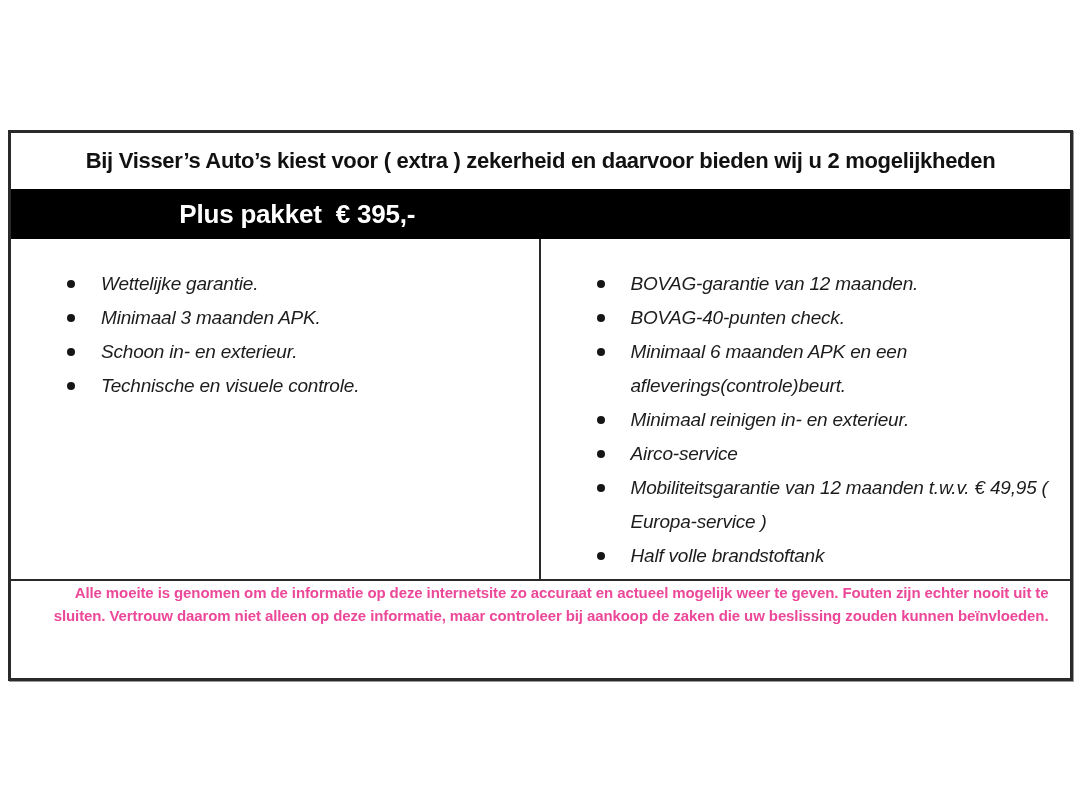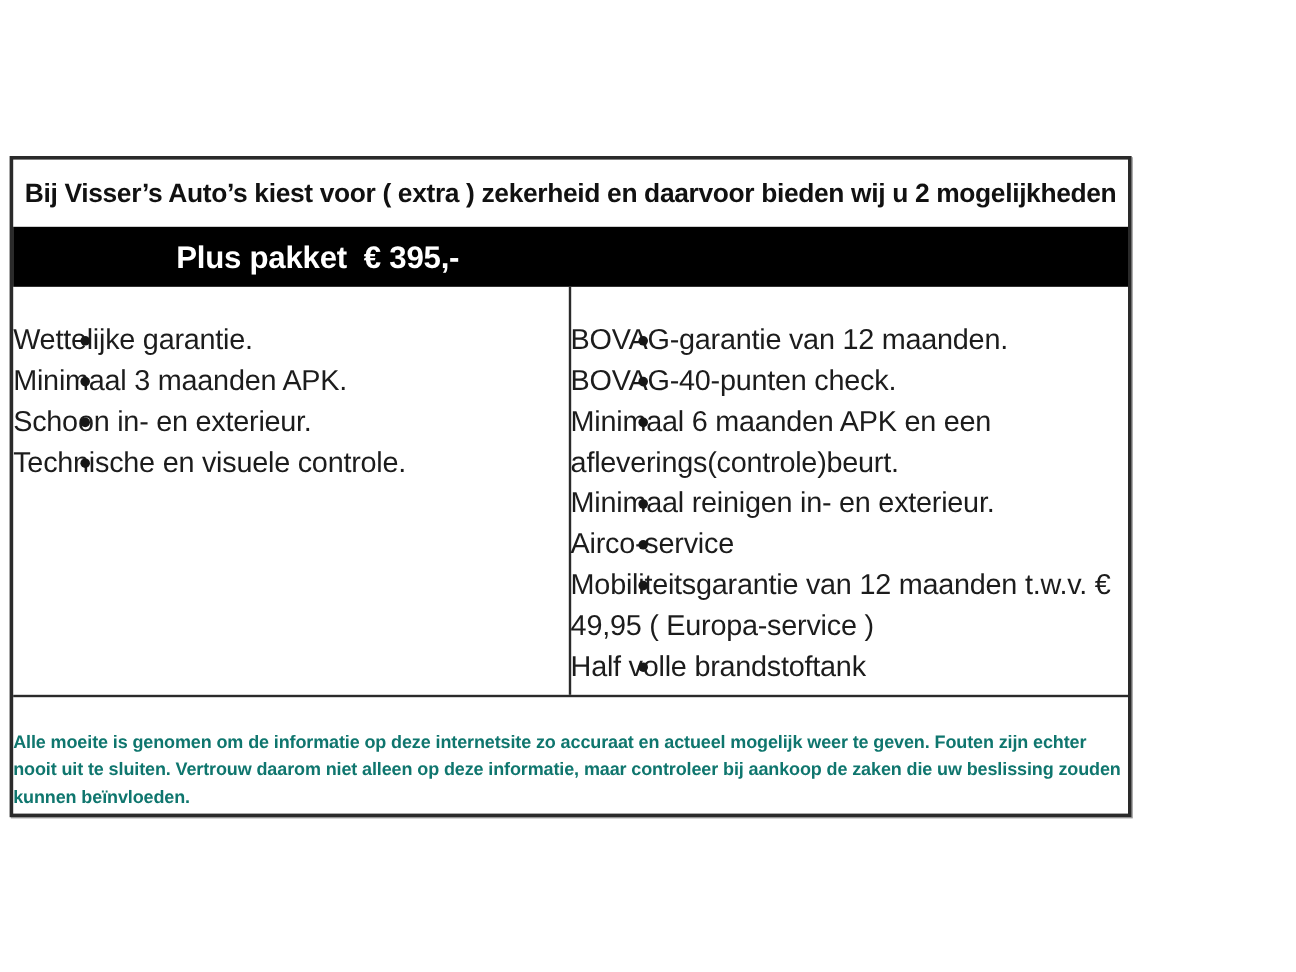--- a/index.html
+++ b/index.html
@@ -11,21 +11,21 @@
     overflow: hidden;
   }
   .page {
     position: relative;
     width: 1080px; height: 810px;
     background: #ffffff;
   }
   .pkg-table {
     position: absolute;
     left: 8px; top: 130px;
-    width: 935px; height: 551px;
+    width: 1065px; height: 551px;
     border: 3px solid #2a2a2a;
     background: #ffffff;
     display: flex;
     flex-direction: column;
     box-shadow: 1px 1px 0 #9a9a9a;
   }
   .title-row {
     height: 56px;
     display: flex;
     align-items: center;
@@ -62,47 +62,49 @@
   .content-cell {
     width: 50%;
     padding: 28px 12px 0 0;
   }
   .content-cell.left { border-right: 2px solid #2a2a2a; }
   ul.pkg-list {
     list-style: none;
   }
   ul.pkg-list li {
     position: relative;
-    font-size: 24px;
+    padding-left: 90px;
+    font-size: 19px;
     line-height: 34px;
     color: #1c1c1c;
     letter-spacing: -0.2px;
+    font-style: italic;
   }
   ul.pkg-list li::before {
     content: "";
     position: absolute;
     left: 56px; top: 13px;
     width: 8px; height: 8px;
     border-radius: 50%;
     background: #161616;
   }
   .disclaimer-row {
     flex: 1;
     border-top: 2px solid #2a2a2a;
     display: flex;
     justify-content: center;
   }
   .disclaimer-text {
-    margin-top: 26px;
+    margin-top: 0;
     width: 1016px;
-    text-align: left;
+    text-align: right;
     font-weight: bold;
     font-size: 15px;
     line-height: 23px;
-    color: #0f766e;
+    color: #ec4899;
     letter-spacing: -0.1px;
   }
 </style>
 </head>
 <body>
 
 <div class="page">
   <div class="pkg-table">
 
     <div class="title-row">

